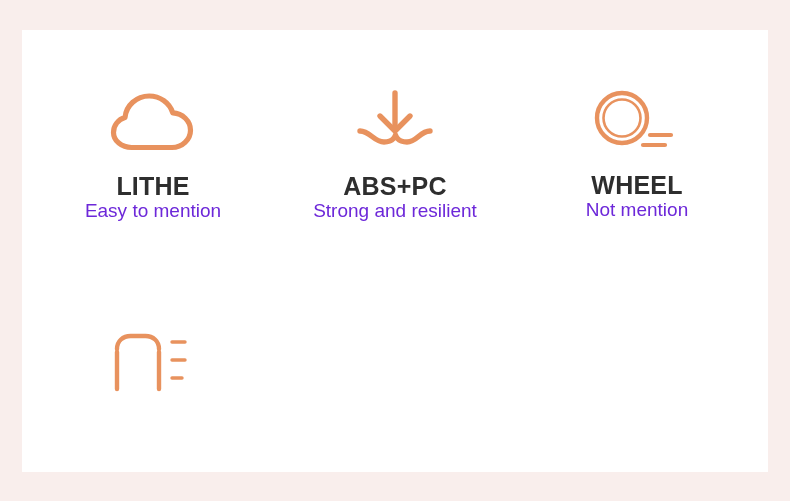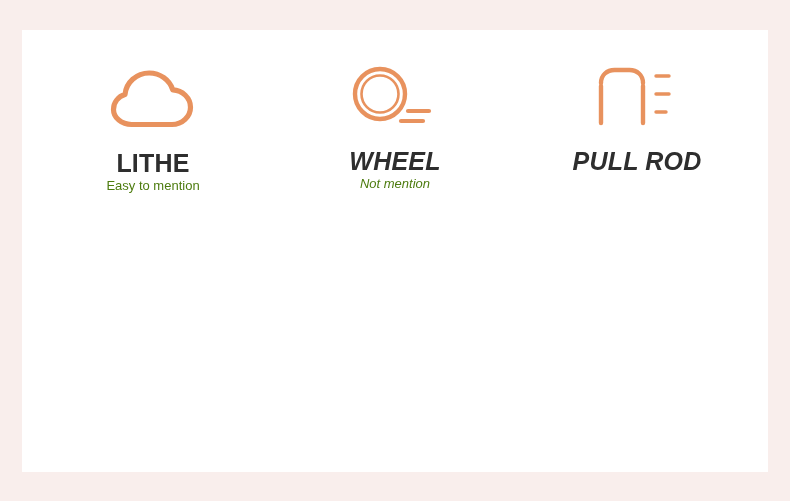--- a/index.html
+++ b/index.html
@@ -32,25 +32,25 @@
     display: grid;
     grid-template-columns: repeat(3, 1fr);
     grid-template-rows: repeat(2, 1fr);
     padding: 6px 10px 16px 10px;
   }
 
   .feature-cell {
     display: flex;
     flex-direction: column;
     align-items: center;
-    justify-content: flex-start;
+    justify-content: center;
     padding-top: 26px;
   }
 
-  .feature-cell.row-two { padding-top: 24px; font-style: italic; }
+  .feature-cell.row-two { padding-top: 24px; }
 
   .icon-box {
     height: 74px;
     display: flex;
     align-items: center;
     justify-content: center;
   }
 
   .icon-box svg { display: block; overflow: visible; }
 
@@ -58,43 +58,56 @@
     font-size: 25px;
     font-weight: 700;
     color: #2e2e2e;
     letter-spacing: 0.2px;
     line-height: 1.1;
     margin-top: 14px;
     white-space: nowrap;
   }
 
   .feature-subtitle {
-    font-size: 13px;
+    font-size: 19px;
     font-weight: 400;
-    color: #4d7c0f;
+    color: #6d28d9;
     line-height: 1.2;
     white-space: nowrap;
   }
 </style>
 </head>
 <body>
 
 <div class="feature-panel">
   <div class="feature-grid">
 
     <div class="feature-cell">
       <div class="icon-box">
         <svg width="86" height="60" viewBox="0 0 86 60" fill="none">
           <path d="M21.5 55.5 H62 C72.2 55.5 80.5 47.6 80.5 38.2 C80.5 29.0 72.6 21.3 62.8 20.9 C59.6 10.9 50.0 4.0 39.2 4.0 C26.5 4.0 16.0 13.5 15.0 25.6 C8.3 27.4 3.5 33.3 3.5 40.4 C3.5 48.8 11.6 55.5 21.5 55.5 Z" stroke="#e8925e" stroke-width="5.2" stroke-linecap="round" stroke-linejoin="round"></path>
         </svg>
       </div>
       <div class="feature-title">LITHE</div>
       <div class="feature-subtitle">Easy to mention</div>
     </div>
 
+    <div class="feature-cell">
+      <div class="icon-box">
+        <svg width="82" height="64" viewBox="0 0 82 64" fill="none">
+          <g stroke="#e8925e" stroke-width="5.4" stroke-linecap="round" stroke-linejoin="round">
+            <path d="M41 3 V38"></path>
+            <path d="M26 26 L41 41 L56 26"></path>
+            <path d="M6 41 C16 41 20 52 30 52 C40 52 41.5 45 41.5 45 C41.5 45 43 52 53 52 C63 52 66 41 76 41"></path>
+          </g>
+        </svg>
+      </div>
+      <div class="feature-title">ABS+PC</div>
+      <div class="feature-subtitle">Strong and resilient</div>
+    </div>
 
 
     <div class="feature-cell row-two">
       <div class="icon-box">
         <svg width="92" height="62" viewBox="0 0 92 62" fill="none">
           <g stroke="#e8925e" stroke-linecap="round">
             <circle cx="31" cy="28" r="25" stroke-width="4.4"></circle>
             <circle cx="31" cy="28" r="18.5" stroke-width="2.6"></circle>
             <path d="M59 45 H80" stroke-width="4.2"></path>
             <path d="M52 55 H74" stroke-width="4.2"></path>
@@ -114,17 +127,16 @@
             <path d="M45 20 V57"></path>
             <path d="M3 17 C3 9 9 4 16.5 4 H31.5 C39 4 45 9 45 17"></path>
           </g>
           <g stroke="#e8925e" stroke-width="3.4" stroke-linecap="round">
             <path d="M58 10 H71"></path>
             <path d="M58 28 H71"></path>
             <path d="M58 46 H68"></path>
           </g>
         </svg>
       </div>
-      <div class="feature-title">PULL ROD</div>
     </div>
 
   </div>
 </div>
 
 </body></html>

